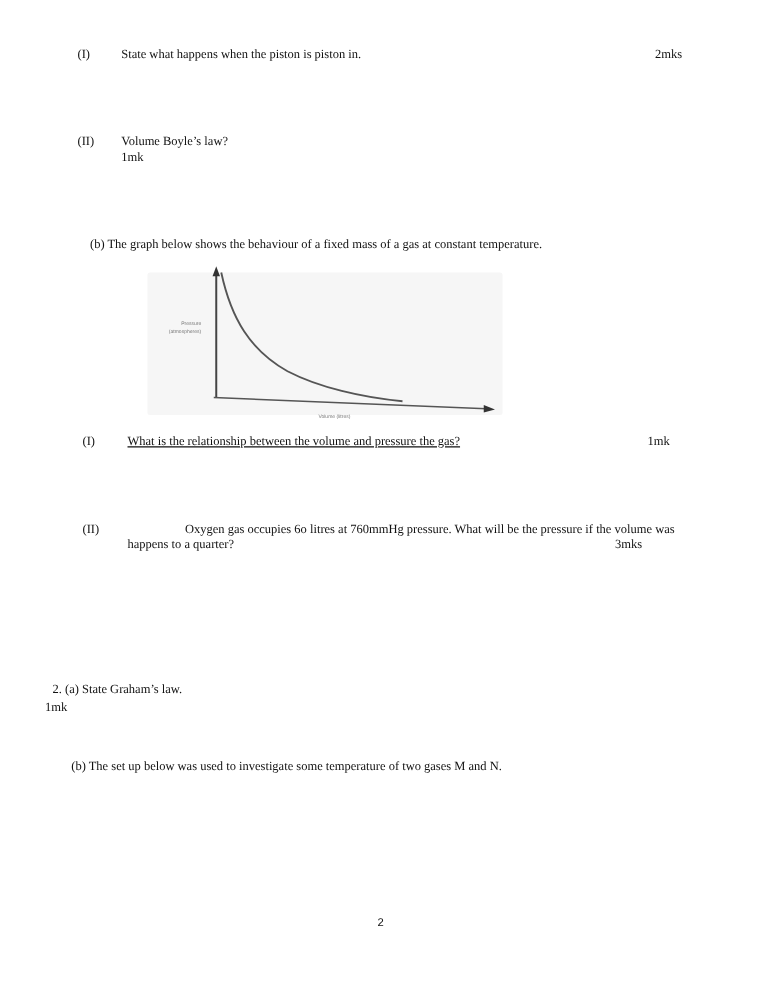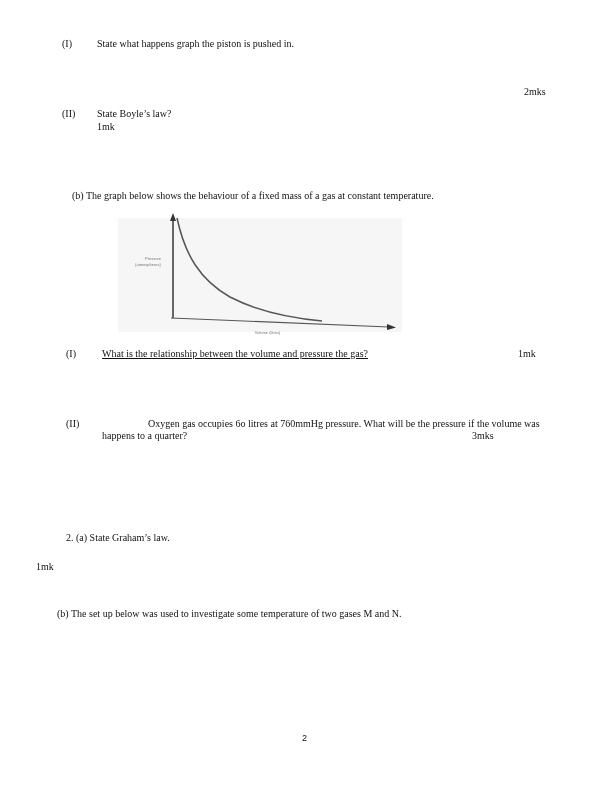--- a/index.html
+++ b/index.html
@@ -13,25 +13,25 @@
     background: #f6f6f6; border-radius: 2px;
   }
   svg { position: absolute; left: 0; top: 0; }
   .axis-label { font-family: "Liberation Sans", sans-serif; font-size: 4px; color: #777; line-height: 5px; text-align: center; position: absolute; white-space: nowrap; }
   .page-num { font-family: "Liberation Sans", sans-serif; font-size: 9px; }
 </style>
 </head>
 <body>
 
 <div class="abs" style="left:62px; top:38px;">(I)</div>
-<div class="abs" style="left:97px; top:38px;">State what happens graph the piston is pushed in.</div>
-<div class="abs" style="left:524px; top:38px;margin-top:48px;">2mks</div>
+<div class="abs" style="left:97px; top:38px;">State what happens when the piston is piston in.</div>
+<div class="abs" style="left:524px; top:38px;">2mks</div>
 
 <div class="abs" style="left:62px; top:108px;">(II)</div>
-<div class="abs" style="left:97px; top:108px;">State Boyle’s law?</div>
+<div class="abs" style="left:97px; top:108px;">Volume Boyle’s law?</div>
 <div class="abs" style="left:97px; top:121px;">1mk</div>
 
 <div class="abs" style="left:72px; top:190px;">(b) The graph below shows the behaviour of a fixed mass of a gas at constant temperature.</div>
 
 <div>
   <div class="graph-box"></div>
   <svg width="612" height="792">
 
     <line x1="173" y1="318" x2="173" y2="219" stroke="#444" stroke-width="1.6"></line>
     <polygon points="170,221 176,221 173,213" fill="#333"></polygon>
@@ -46,19 +46,19 @@
   <div class="axis-label" style="left:245px; top:330px; width:45px;">Volume  (litres)</div>
 </div>
 
 <div class="abs" style="left:66px; top:348px;">(I)</div>
 <div class="abs" style="left:102px; top:348px;text-decoration:underline;">What is the relationship between the volume and pressure the gas?</div>
 <div class="abs" style="left:518px; top:348px;">1mk</div>
 
 <div class="abs" style="left:66px; top:418px;">(II)</div>
 <div class="abs" style="left:102px; top:418px;padding-left:46px;">Oxygen gas occupies 6o litres at 760mmHg pressure. What will be the pressure if the volume was</div>
 <div class="abs" style="left:102px; top:430px;">happens to a quarter?</div>
-<div class="abs" style="left:472px; top:430px;font-family:Liberation Serif, serif;">3mks</div>
+<div class="abs" style="left:492px; top:430px;font-family:Liberation Serif, serif;">3mks</div>
 
-<div class="abs" style="left:42px; top:532px;margin-left:24px;">2. (a) State Graham’s law.</div>
+<div class="abs" style="left:42px; top:546px;">2. (a) State Graham’s law.</div>
 <div class="abs" style="left:36px; top:561px;">1mk</div>
 <div class="abs" style="left:57px; top:608px;">(b)  The set up below was used to investigate some temperature of two gases M and N.</div>
 
 <div class="abs page-num" style="left:302px; top:732px;">2</div>
 
 </body></html>

